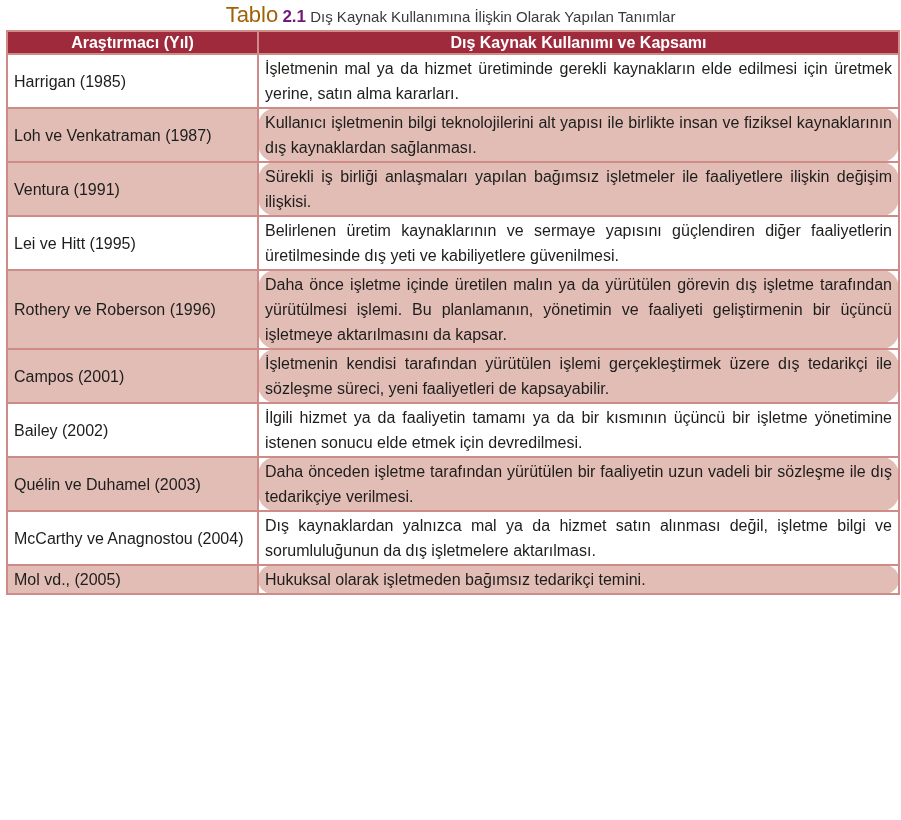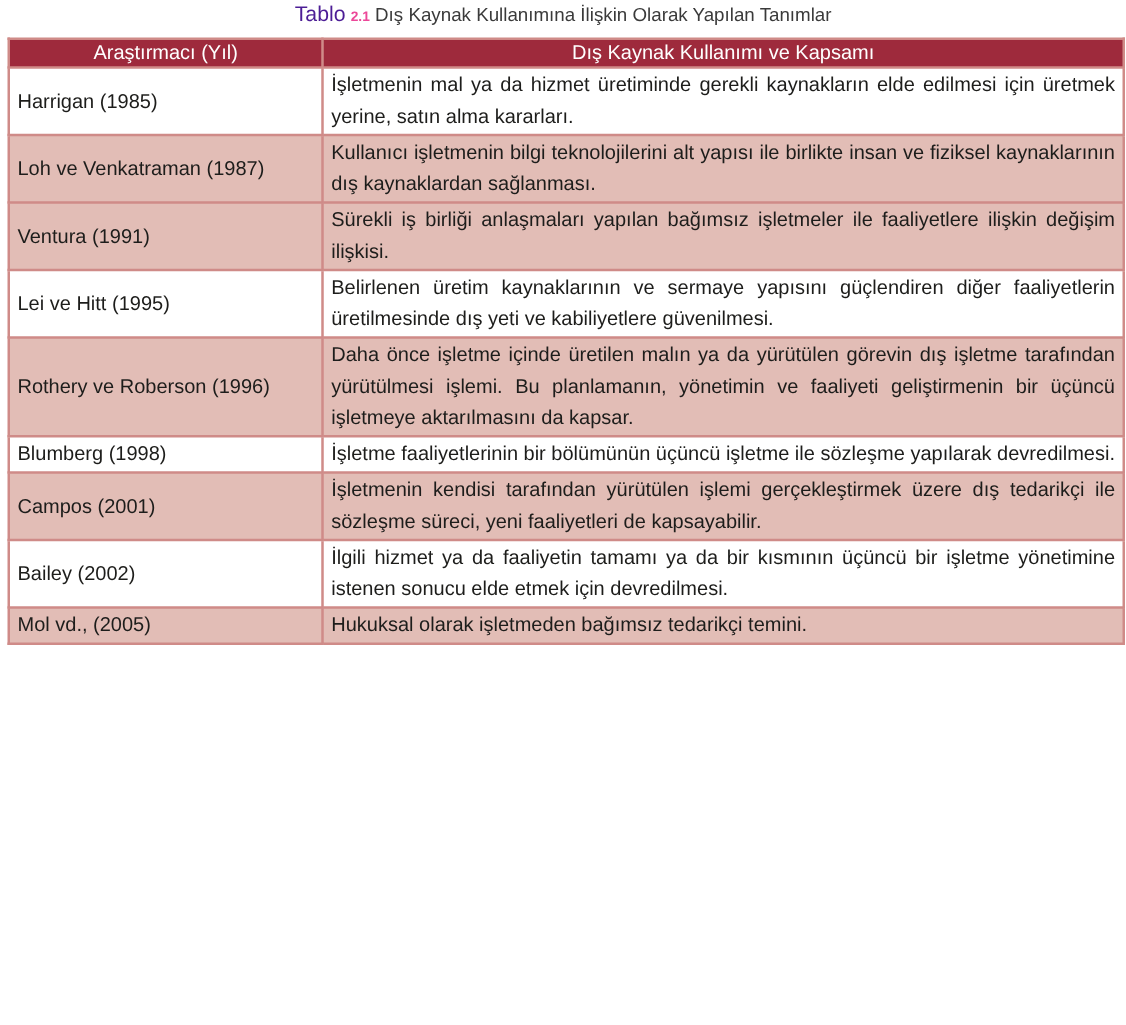--- a/index.html
+++ b/index.html
@@ -5,38 +5,38 @@
   html, body { margin: 0; padding: 0; background: #ffffff; }
   body {
     width: 901px; height: 820px; overflow: hidden;
     font-family: "Liberation Sans", "DejaVu Sans", sans-serif;
     color: #1d1d1b;
   }
   .caption {
     position: absolute; left: 0; top: 2px; width: 901px;
     text-align: center; font-size: 15px; color: #3a3a3a;
   }
-  .caption .lbl { color: #4c1d95; font-size: 17px; }
-  .caption .num { color: #ec4899; font-size: 11px; font-weight: bold; }
+  .caption .lbl { color: #a16207; font-size: 22px; }
+  .caption .num { color: #701a75; font-size: 17px; font-weight: bold; }
   table {
     position: absolute; left: 6px; top: 30px;
     width: 892px; border-collapse: collapse; table-layout: fixed;
   }
   col.c1 { width: 251px; }
   col.c2 { width: 641px; }
   th {
-    background: #9e2a3c; color: #ffffff; font-weight: normal;
+    background: #9e2a3c; color: #ffffff; font-weight: bold;
     font-size: 16px; height: 21px; padding: 0 6px;
     border: 2px solid #cf8b88; text-align: center;
   }
   td {
     border: 2px solid #cf8b88; font-size: 16px; line-height: 25px;
     padding: 1px 6px; vertical-align: middle;
   }
-  td.desc { text-align: justify; text-align-last: left; }
+  td.desc { text-align: justify; text-align-last: left; border-radius: 18px; }
   tr.odd td { background: #ffffff; }
   tr.even td { background: #e2bdb6; }
   tr.tall td { padding-top: 5px; padding-bottom: 5px; }
   td.auth-just { text-align: justify; text-align-last: left; }
 </style>
 </head>
 <body>
 
 <div class="caption">
   <span class="lbl">Tablo</span>
@@ -69,30 +69,34 @@
       <td class="desc">Sürekli iş birliği anlaşmaları yapılan bağımsız işletmeler ile faaliyetlere ilişkin değişim ilişkisi.</td>
     </tr>
     <tr class="odd">
       <td>Lei ve Hitt (1995)</td>
       <td class="desc">Belirlenen üretim kaynaklarının ve sermaye yapısını güçlendiren diğer faaliyetlerin üretilmesinde dış yeti ve kabiliyetlere güvenilmesi.</td>
     </tr>
     <tr class="even">
       <td>Rothery ve Roberson (1996)</td>
       <td class="desc">Daha önce işletme içinde üretilen malın ya da yürütülen görevin dış işletme tarafından yürütülmesi işlemi. Bu planlamanın, yönetimin ve faaliyeti geliştirmenin bir üçüncü işletmeye aktarılmasını da kapsar.</td>
     </tr>
-    <tr class="odd">
-      <td>Blumberg (1998)</td>
-      <td class="desc">İşletme faaliyetlerinin bir bölümünün üçüncü işletme ile sözleşme yapılarak devredilmesi.</td>
-    </tr>
     <tr class="even">
       <td>Campos (2001)</td>
       <td class="desc">İşletmenin kendisi tarafından yürütülen işlemi gerçekleştirmek üzere dış tedarikçi ile sözleşme süreci, yeni faaliyetleri de kapsayabilir.</td>
     </tr>
     <tr class="odd">
       <td>Bailey (2002)</td>
       <td class="desc">İlgili hizmet ya da faaliyetin tamamı ya da bir kısmının üçüncü bir işletme yönetimine istenen sonucu elde etmek için devredilmesi.</td>
     </tr>
     <tr class="even">
+      <td>Quélin ve Duhamel (2003)</td>
+      <td class="desc">Daha önceden işletme tarafından yürütülen bir faaliyetin uzun vadeli bir sözleşme ile dış tedarikçiye verilmesi.</td>
+    </tr>
+    <tr class="odd">
+      <td class="auth-just">McCarthy ve Anagnostou (2004)</td>
+      <td class="desc">Dış kaynaklardan yalnızca mal ya da hizmet satın alınması değil, işletme bilgi ve sorumluluğunun da dış işletmelere aktarılması.</td>
+    </tr>
+    <tr class="even">
       <td>Mol vd., (2005)</td>
       <td class="desc">Hukuksal olarak işletmeden bağımsız tedarikçi temini.</td>
     </tr>
   </tbody>
 </table>
 
 </body></html>

